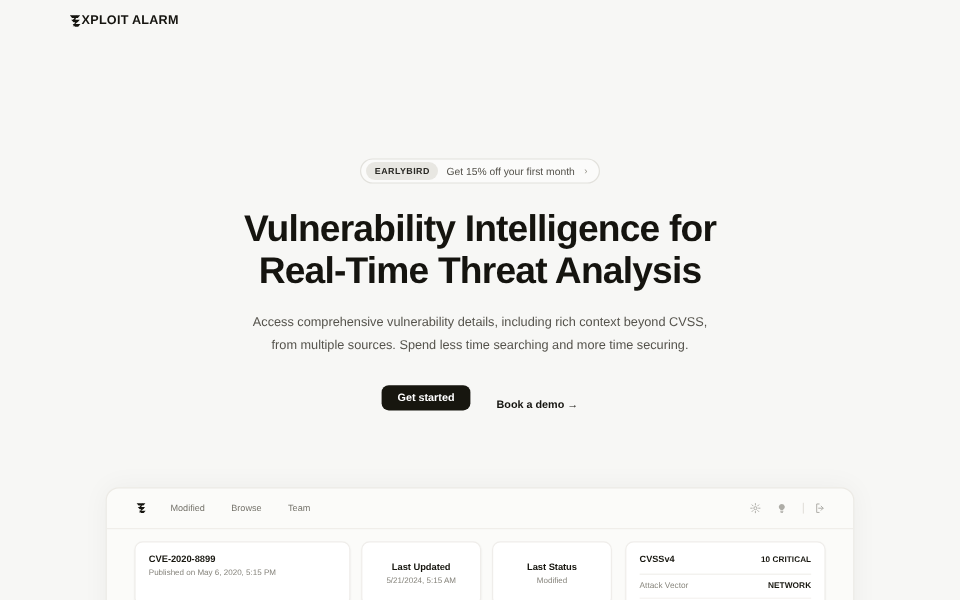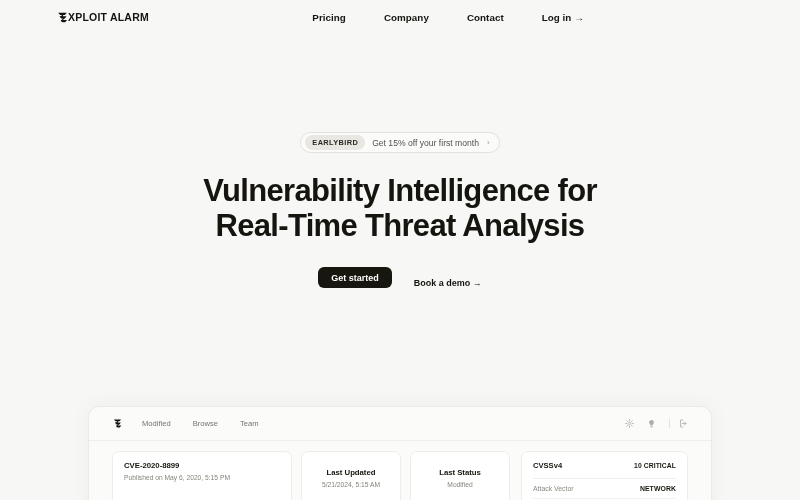--- a/index.html
+++ b/index.html
@@ -276,21 +276,21 @@
   .mock-right {
     flex: 1 1 auto;
     background: #ffffff;
     border: 1px solid #efedea;
     border-radius: 7px;
     box-shadow: 0 1px 1.5px rgba(25,22,10,0.035);
     padding: 9px 11px 0 11px;
   }
   .cvss-head {
     display: flex;
-    align-items: center;
+    align-items: flex-end;
     justify-content: space-between;
     padding-bottom: 8px;
     border-bottom: 1px solid #f1efec;
   }
   .cvss-label {
     font-size: 7.6px;
     font-weight: 700;
     color: #17160f;
   }
   .cvss-score {
@@ -327,39 +327,34 @@
     <div class="brand">
       <svg class="brand-mark" viewBox="0 0 24 24">
         <path d="M4 3.2h16l-3.6 4.1H7.6z" fill="#15140f"></path>
         <path d="M6.2 9.9h13.2l-3.5 4.1H9.7z" fill="#15140f"></path>
         <path d="M8.4 16.6h12l-3.5 4.2H11.9z" fill="#15140f"></path>
         <path d="M15 2.6l-7.3 9.1 5.4.4-4.6 9.3 9.5-10.4-5.6-.3z" fill="#15140f"></path>
       </svg>
       <span class="brand-name">XPLOIT ALARM</span>
     </div>
 
-    <div class="nav-links">
-      <span class="nav-link">Pricing</span>
-      <span class="nav-link">Company</span>
-      <span class="nav-link">Contact</span>
-      <span class="nav-link">Log in →</span>
-    </div>
 
   </div>
 
   <div class="hero">
 
     <div class="pill">
       <span class="pill-tag">EARLYBIRD</span>
       <span class="pill-text">Get 15% off your first month</span>
       <span class="pill-chev">›</span>
     </div>
 
     <h1 class="headline">Vulnerability Intelligence for Real-Time Threat Analysis</h1>
 
+    <p class="subhead">Access comprehensive vulnerability details, including rich context beyond CVSS, from multiple sources. Spend less time searching and more time securing.</p>
 
     <div class="cta-row">
       <button class="btn-primary">Get started</button>
       <span class="btn-link">Book a demo →</span>
     </div>
 
   </div>
 
   <div class="mock-wrap">
 

